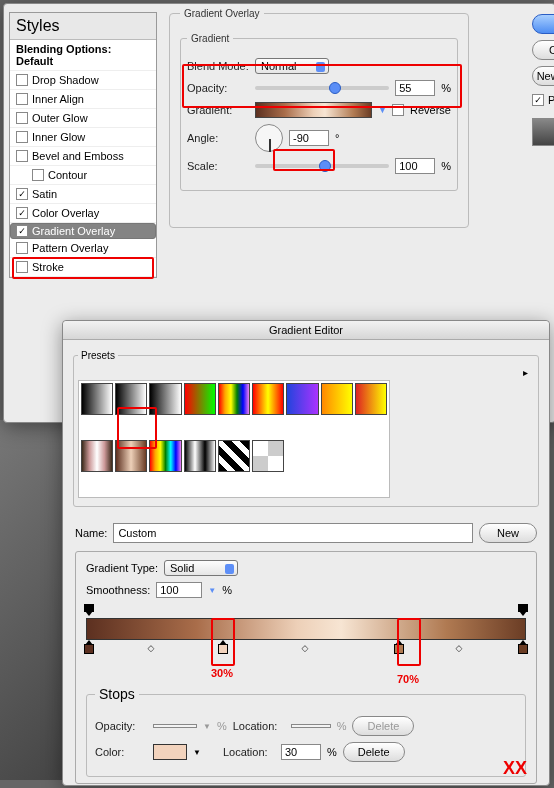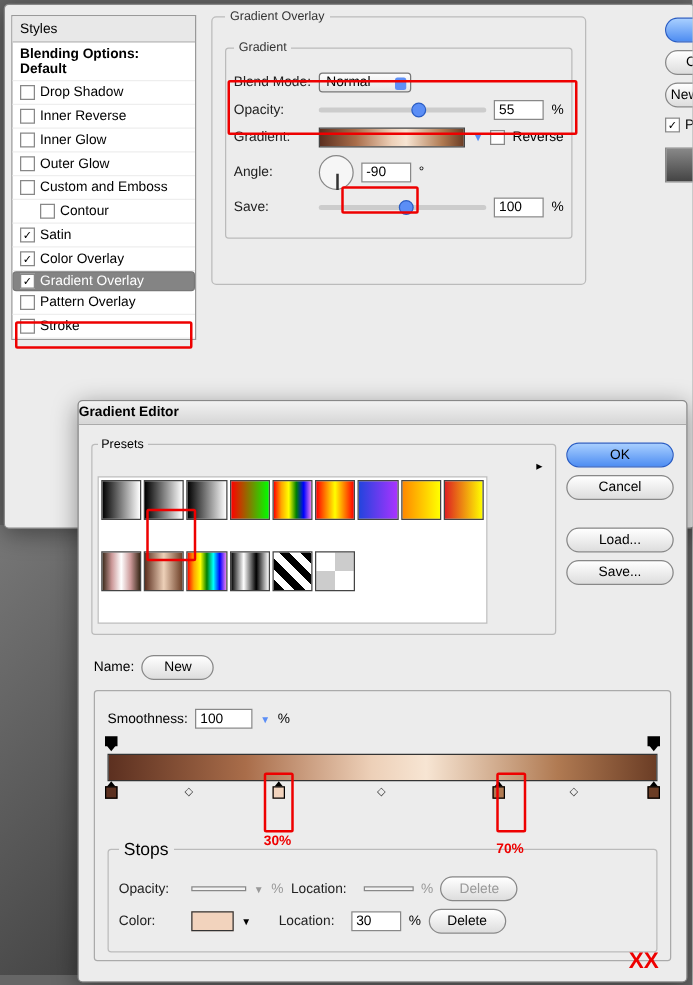--- a/index.html
+++ b/index.html
@@ -1,20 +1,20 @@
 <!DOCTYPE html>
 <html><head>
 <meta charset="utf-8">
 <style>
 *{box-sizing:border-box;margin:0;padding:0;font-family:"Lucida Grande",Arial,sans-serif;font-size:11px}
 body{background:#666;width:554px;height:788px;position:relative;overflow:hidden}
 .dlg{position:absolute;background:#ececec;border:1px solid #888;border-radius:4px;box-shadow:0 4px 20px rgba(0,0,0,.4)}
 .layerstyle{left:3px;top:3px;width:553px;height:420px;padding:8px}
 .styles-panel{position:absolute;left:5px;top:8px;width:148px;border:1px solid #999;background:#fff}
-.styles-hdr{background:#e8e8e8;padding:4px 6px;border-bottom:1px solid #bbb;font-size:11px}
+.styles-hdr{background:#e8e8e8;padding:4px 6px;border-bottom:1px solid #bbb;font-size:16px}
 .styles-row{padding:3px 6px;border-bottom:1px solid #eee;display:flex;align-items:center;gap:4px}
 .styles-row.sel{background:#848484;color:#fff}
 .styles-row.bold{font-weight:bold}
 .styles-row.indent{padding-left:22px}
 .cb{width:12px;height:12px;border:1px solid #888;background:#fff;display:inline-flex;align-items:center;justify-content:center;font-size:9px;color:#000}
 .cb.ck::before{content:"✓"}
 .go-group{position:absolute;left:165px;top:4px;width:300px;height:220px;border:1px solid #bbb;border-radius:4px;padding:10px}
 .go-group legend{padding:0 4px;font-size:10px;color:#333}
 .inner-group{border:1px solid #bbb;border-radius:3px;padding:8px 6px 10px;margin-top:4px}
 .inner-group legend{font-size:10px}
@@ -29,21 +29,21 @@
 .dial{width:28px;height:28px;border:1px solid #888;border-radius:50%;background:#f6f6f6;position:relative}
 .dial::after{content:"";position:absolute;left:13px;top:14px;width:2px;height:13px;background:#333}
 .btn{background:linear-gradient(#fff,#ddd);border:1px solid #888;border-radius:10px;padding:3px 0;text-align:center;min-width:68px}
 .btn.primary{background:linear-gradient(#a8cfff,#4e8df2);color:#000;border-color:#2a5dc4}
 .right-btns{position:absolute;right:-45px;top:10px;display:flex;flex-direction:column;gap:6px}
 .prev-cb{display:flex;align-items:center;gap:4px;margin-top:2px}
 .prev-swatch{margin-top:6px;width:38px;height:28px;border:1px solid #888;background:linear-gradient(#888,#444)}
 .redbox{position:absolute;border:2px solid #e00;border-radius:2px;pointer-events:none}
 
 .ge{left:62px;top:320px;width:488px;height:466px;padding:0}
-.ge-title{background:linear-gradient(#f2f2f2,#d6d6d6);border-bottom:1px solid #aaa;text-align:left;padding:3px 0;font-weight:bold;border-radius:4px 4px 0 0}
+.ge-title{background:linear-gradient(#f2f2f2,#d6d6d6);border-bottom:1px solid #aaa;text-align:center;padding:3px 0;font-weight:normal;border-radius:4px 4px 0 0}
 .ge-body{padding:10px 10px 8px;display:flex;gap:8px}
 .ge-left{flex:1}
 .presets{border:1px solid #bbb;border-radius:3px;padding:6px 4px 8px}
 .presets legend{padding:0 3px;font-size:10px}
 .preset-grid{display:grid;grid-template-columns:repeat(9,1fr);gap:2px;width:312px;margin-top:2px;background:#fff;border:1px solid #bbb;padding:2px;position:relative;height:118px}
 .sw{height:32px;border:1px solid #444}
 .ge-btns{display:flex;flex-direction:column;gap:6px;width:86px;margin-top:4px}
 .ge-lower{padding:0 12px 10px}
 .namerow{display:flex;align-items:center;gap:6px;margin:8px 0}
 .txtin{flex:1;border:1px solid #888;background:#fff;padding:2px 4px;height:20px}
@@ -80,33 +80,33 @@
     <div class="styles-row bold">
         <span>Blending Options: Default</span>
       </div>
     <div id="styles-list">
         <div class="styles-row">
           <span class="cb"></span>
           <span>Drop Shadow</span>
         </div>
         <div class="styles-row">
           <span class="cb"></span>
-          <span>Inner Reverse</span>
+          <span>Inner Align</span>
+        </div>
+        <div class="styles-row">
+          <span class="cb"></span>
+          <span>Outer Glow</span>
         </div>
         <div class="styles-row">
           <span class="cb"></span>
           <span>Inner Glow</span>
         </div>
         <div class="styles-row">
           <span class="cb"></span>
-          <span>Outer Glow</span>
-        </div>
-        <div class="styles-row">
-          <span class="cb"></span>
-          <span>Custom and Emboss</span>
+          <span>Bevel and Emboss</span>
         </div>
         <div class="styles-row indent">
           <span class="cb"></span>
           <span>Contour</span>
         </div>
         <div class="styles-row">
           <span class="cb ck"></span>
           <span>Satin</span>
         </div>
         <div class="styles-row">
@@ -151,21 +151,21 @@
         <span class="cb"></span>
         <span>Reverse</span>
       </div>
       <div class="row">
         <span class="lbl">Angle:</span>
         <div class="dial"></div>
         <div class="numbox">-90</div>
         <span>°</span>
       </div>
       <div class="row">
-        <span class="lbl">Save:</span>
+        <span class="lbl">Scale:</span>
         <div class="slider-track">
             <div class="slider-thumb" style="left:48%"></div>
           </div>
         <div class="numbox">100</div>
         <span>%</span>
       </div>
     </fieldset>
   </fieldset>
 
   <div class="right-btns">
@@ -205,34 +205,32 @@
             <div class="sw" style="background: linear-gradient(90deg, rgb(221, 34, 34), rgb(255, 255, 0));"></div>
             <div class="sw" style="background: linear-gradient(90deg, rgb(59, 42, 26), rgb(204, 153, 153), rgb(255, 255, 255), rgb(204, 153, 153), rgb(59, 42, 26));"></div>
             <div class="sw" style="background: linear-gradient(90deg, rgb(92, 48, 32), rgb(237, 208, 184), rgb(107, 61, 37));"></div>
             <div class="sw" style="background: linear-gradient(90deg, red, orange, yellow, green, cyan, blue, violet);"></div>
             <div class="sw" style="background: linear-gradient(90deg, rgb(0, 0, 0), rgb(255, 255, 255), rgb(0, 0, 0), rgb(255, 255, 255));"></div>
             <div class="sw" style="background: repeating-linear-gradient(45deg, rgb(0, 0, 0) 0px, rgb(0, 0, 0) 6px, rgb(255, 255, 255) 6px, rgb(255, 255, 255) 12px);"></div>
             <div class="sw" style="background: repeating-conic-gradient(rgb(204, 204, 204) 0deg, rgb(204, 204, 204) 25%, rgb(255, 255, 255) 0deg, rgb(255, 255, 255) 50%);"></div>
           </div>
       </fieldset>
     </div>
-    <div class="ge-btns">
-      <div class="btn primary">OK</div>
-      <div class="btn">Cancel</div>
-      <div style="height:10px"></div>
-      <div class="btn">Load...</div>
-      <div class="btn">Save...</div>
-    </div>
   </div>
   <div class="ge-lower">
     <div class="namerow">
       <span>Name:</span>
+      <input class="txtin" value="Custom" style="">
       <div class="btn" style="min-width:58px">New</div>
     </div>
     <div class="sect">
+      <div class="row" style="margin:0">
+        <span>Gradient Type:</span>
+        <div class="sel arrow"><span>Solid</span></div>
+      </div>
       <div class="row">
         <span>Smoothness:</span>
         <div class="numbox" style="width:46px">100</div>
         <span style="color:#5b8ef6;font-size:8px">▼</span>
         <span>%</span>
       </div>
       <div class="editbar">
         <div class="ostop" style="left:-2px"></div>
         <div class="ostop" style="right:-2px"></div>
         <div class="bar"></div>

